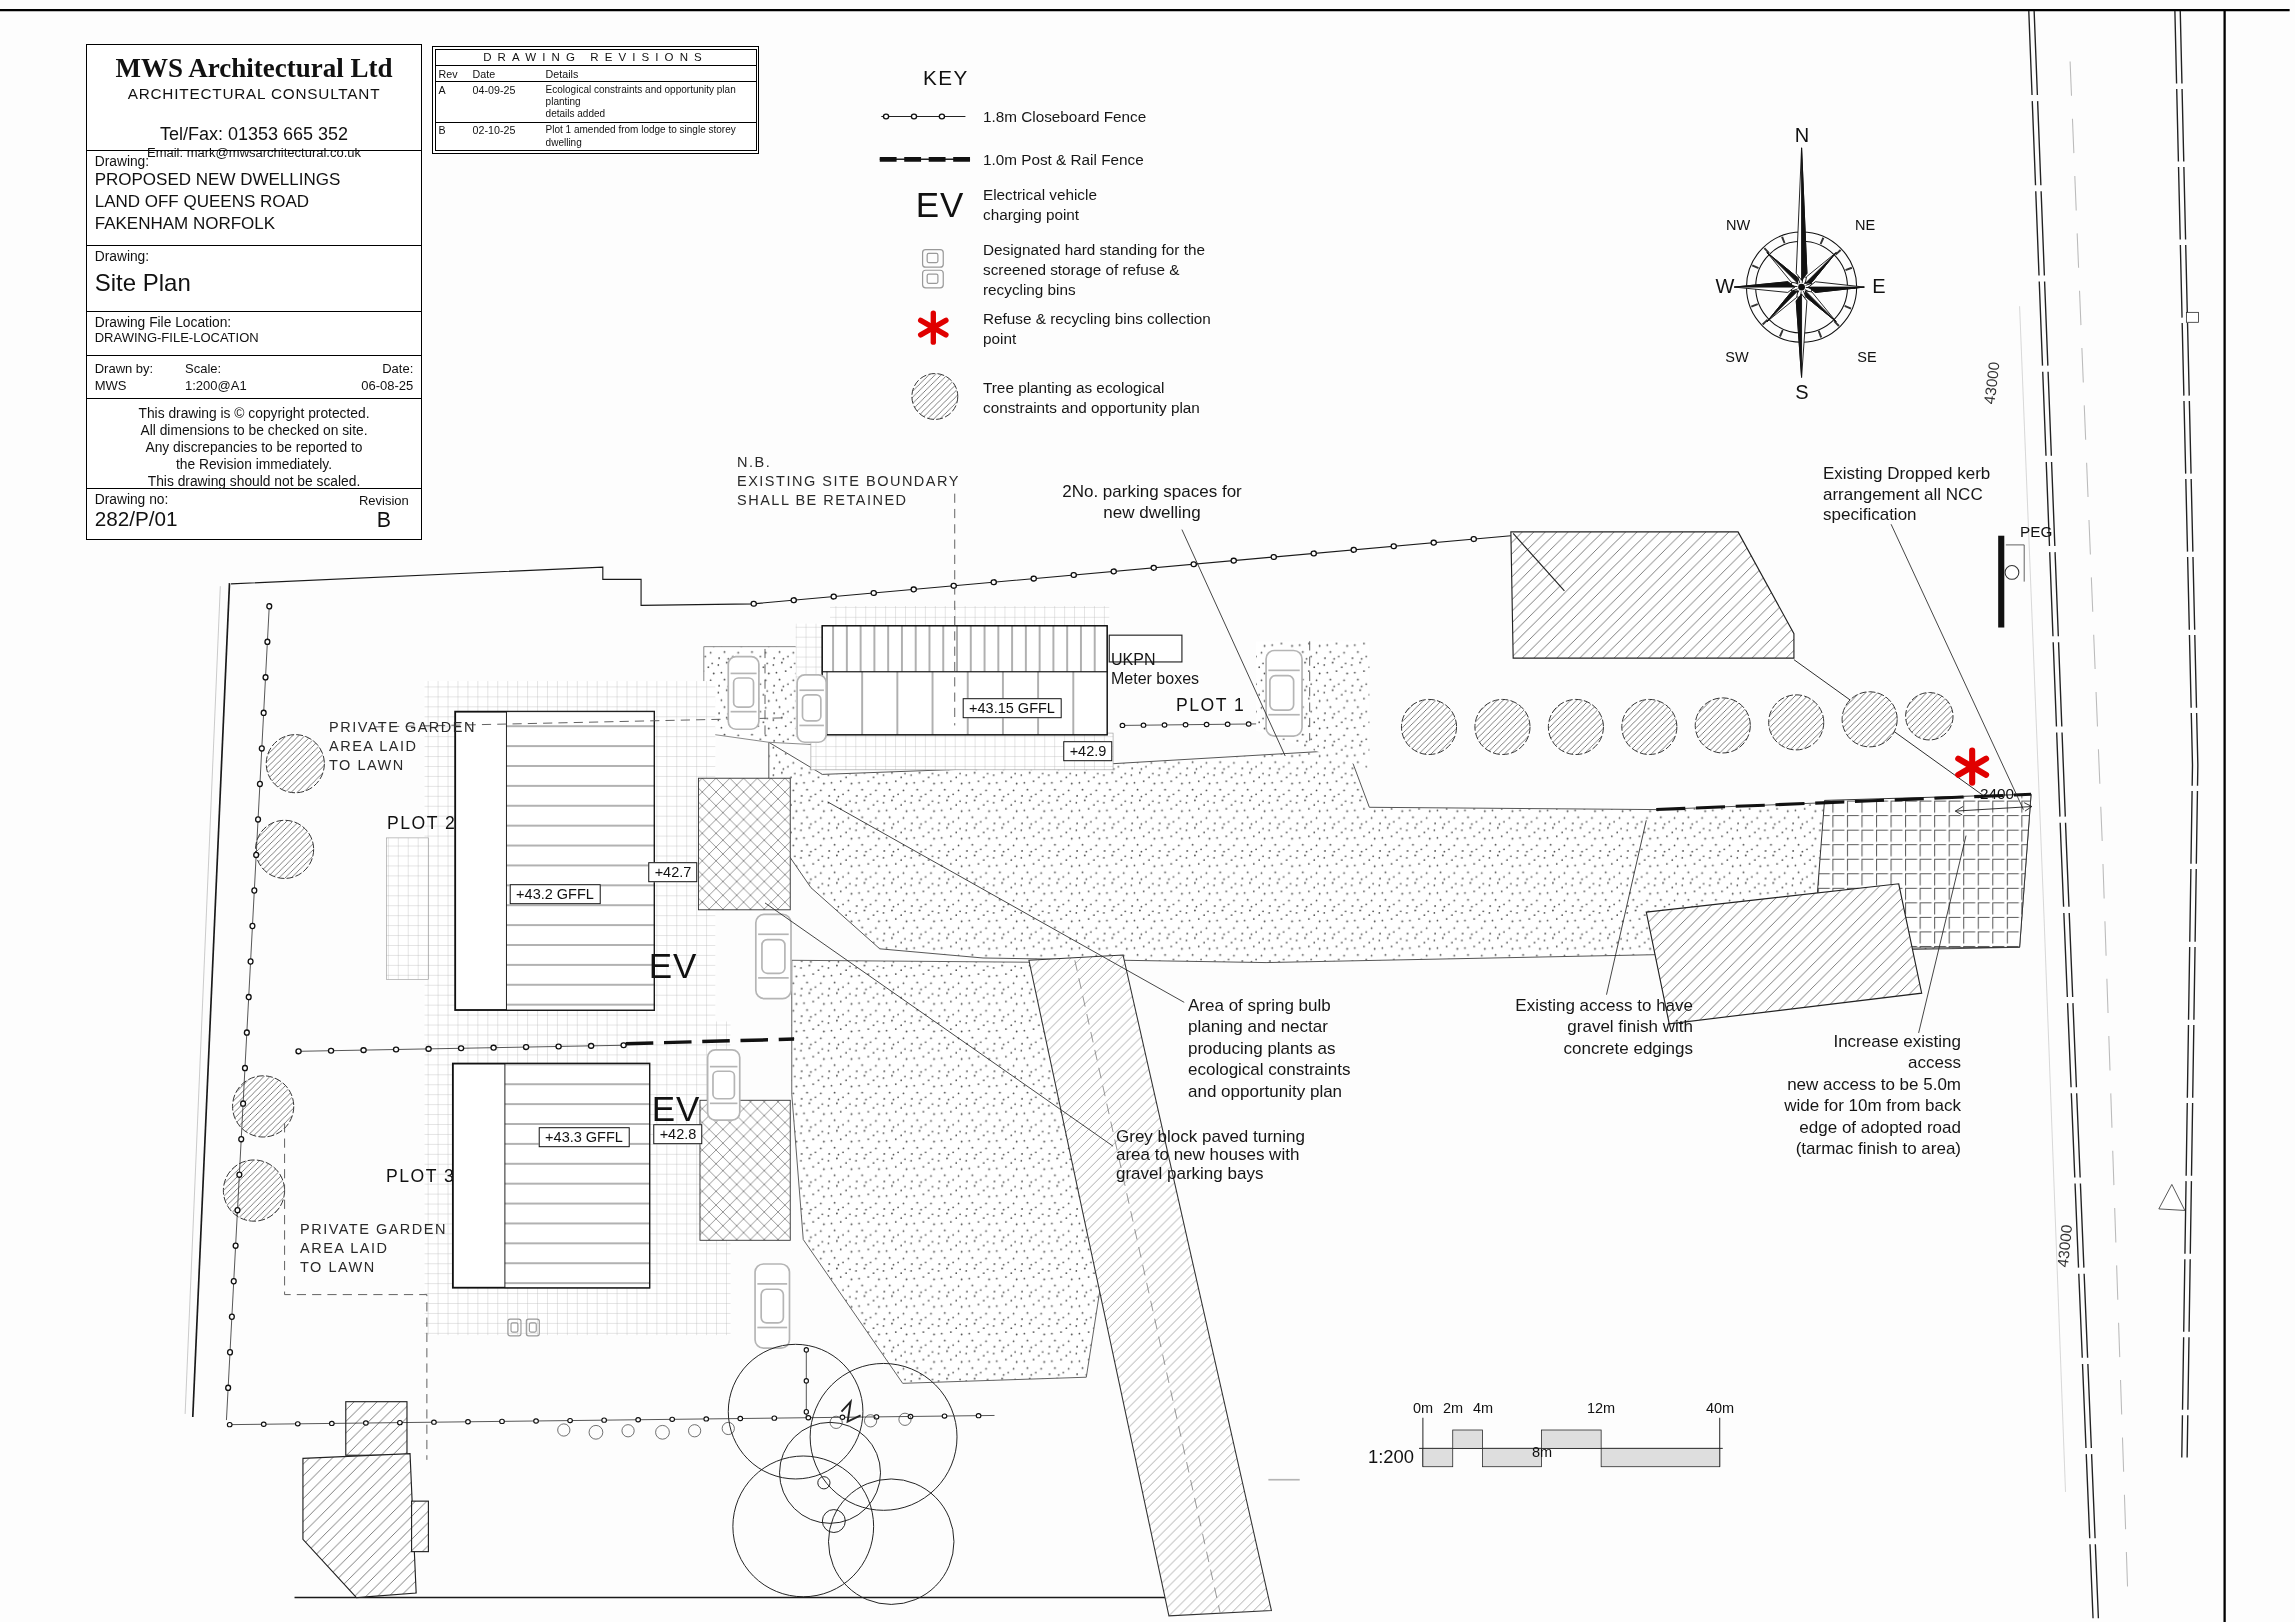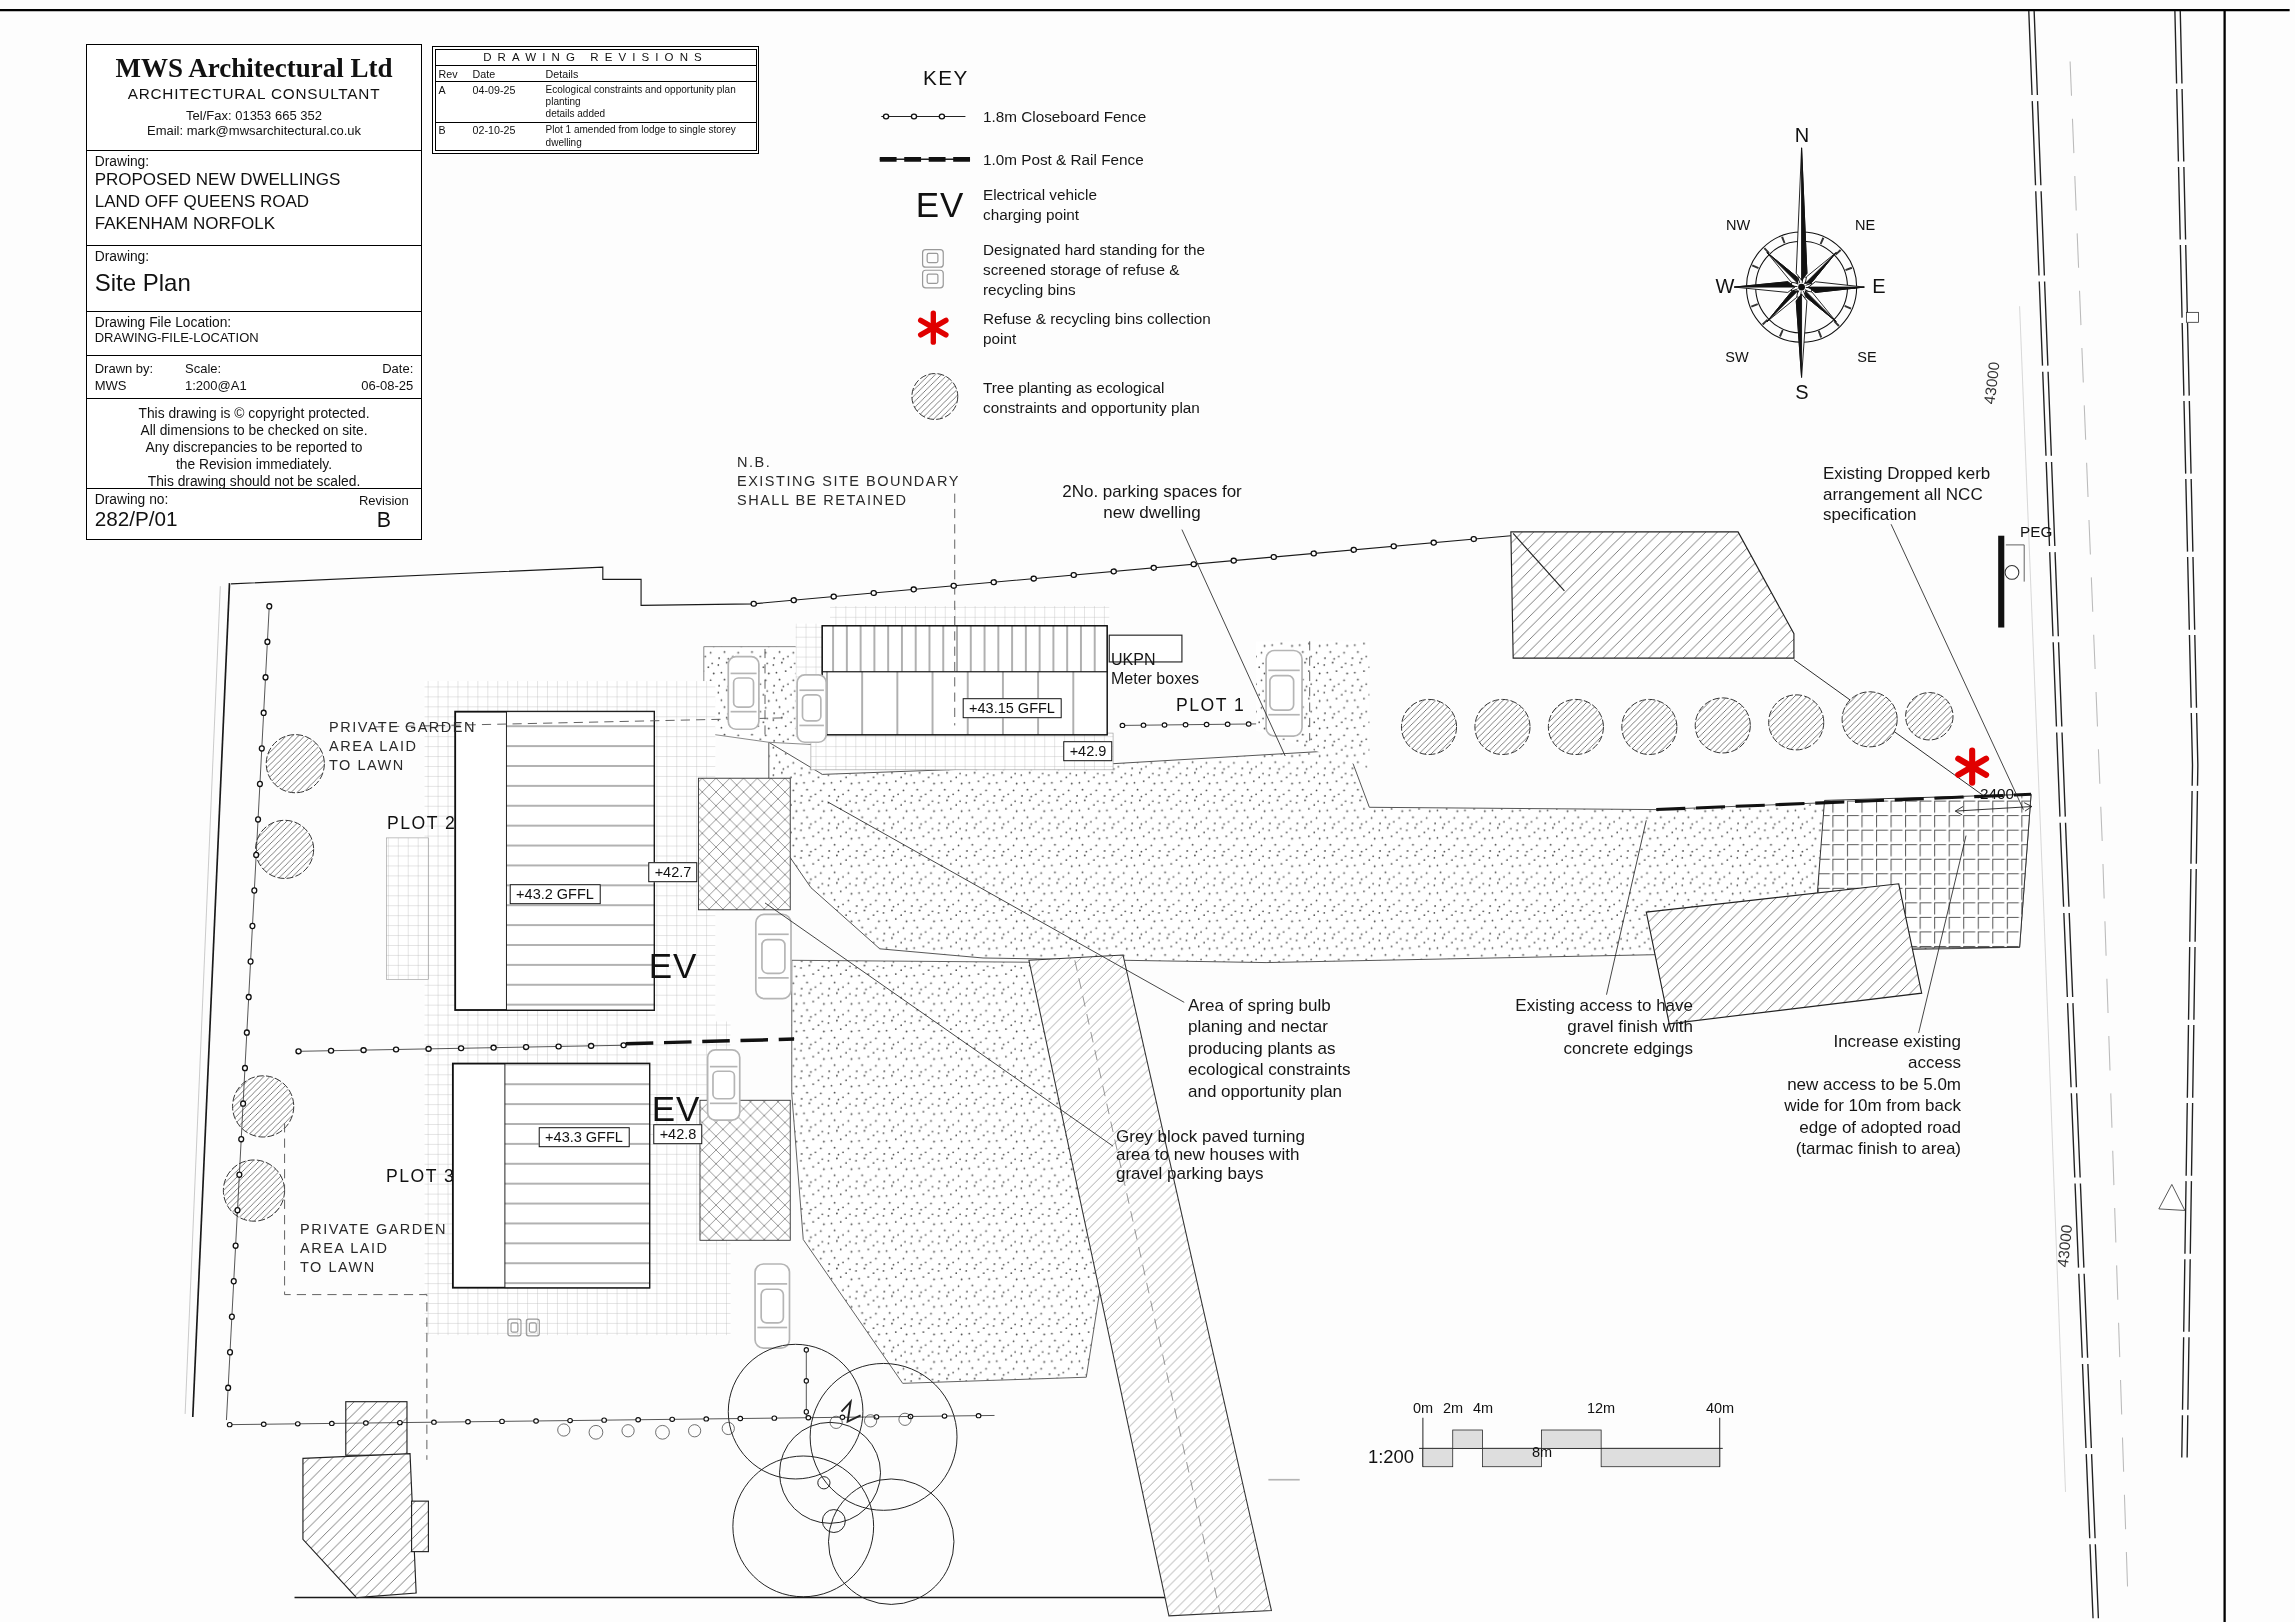--- a/index.html
+++ b/index.html
@@ -21,21 +21,21 @@
   .tick{font-size:14.5px;transform:translateX(-50%);white-space:nowrap;}
   .rot{white-space:nowrap;font-size:15.3px;color:#333;}
 
   
   #titleblock{position:absolute;left:86px;top:44px;width:334px;height:494px;
               border:1.5px solid #000;background:#fff;z-index:2;}
   .tb-sec{position:relative;border-bottom:1.1px solid #000;box-sizing:border-box;padding:3.1px 7.7px;}
   .tb-company{height:106px;text-align:center;padding-top:7.7px;}
   .tb-name{font-family:"Liberation Serif",serif;font-size:27px;font-weight:700;text-align:center;}
   .tb-role{font-size:15.3px;letter-spacing:0.8px;margin-top:1.5px;}
-  .tb-tel{font-size:13px;margin-top:5px;}
+  .tb-tel{font-size:18px;margin-top:21px;}
   .tb-email{font-size:13px;}
   .tb-project{height:95px;}
   .tb-lab{font-size:13.8px;}
   .tb-projlines{font-size:17px;line-height:22px;white-space:pre-line;}
   .tb-drawing{height:66px;}
   .tb-drawname{font-size:24px;margin-top:4.6px;}
   .tb-file{height:44px;}
   .tb-fileval{font-size:13px;}
   .tb-meta{height:43px;}
   .tb-col{position:absolute;top:3.8px;font-size:13px;line-height:17.6px;white-space:pre-line;}

